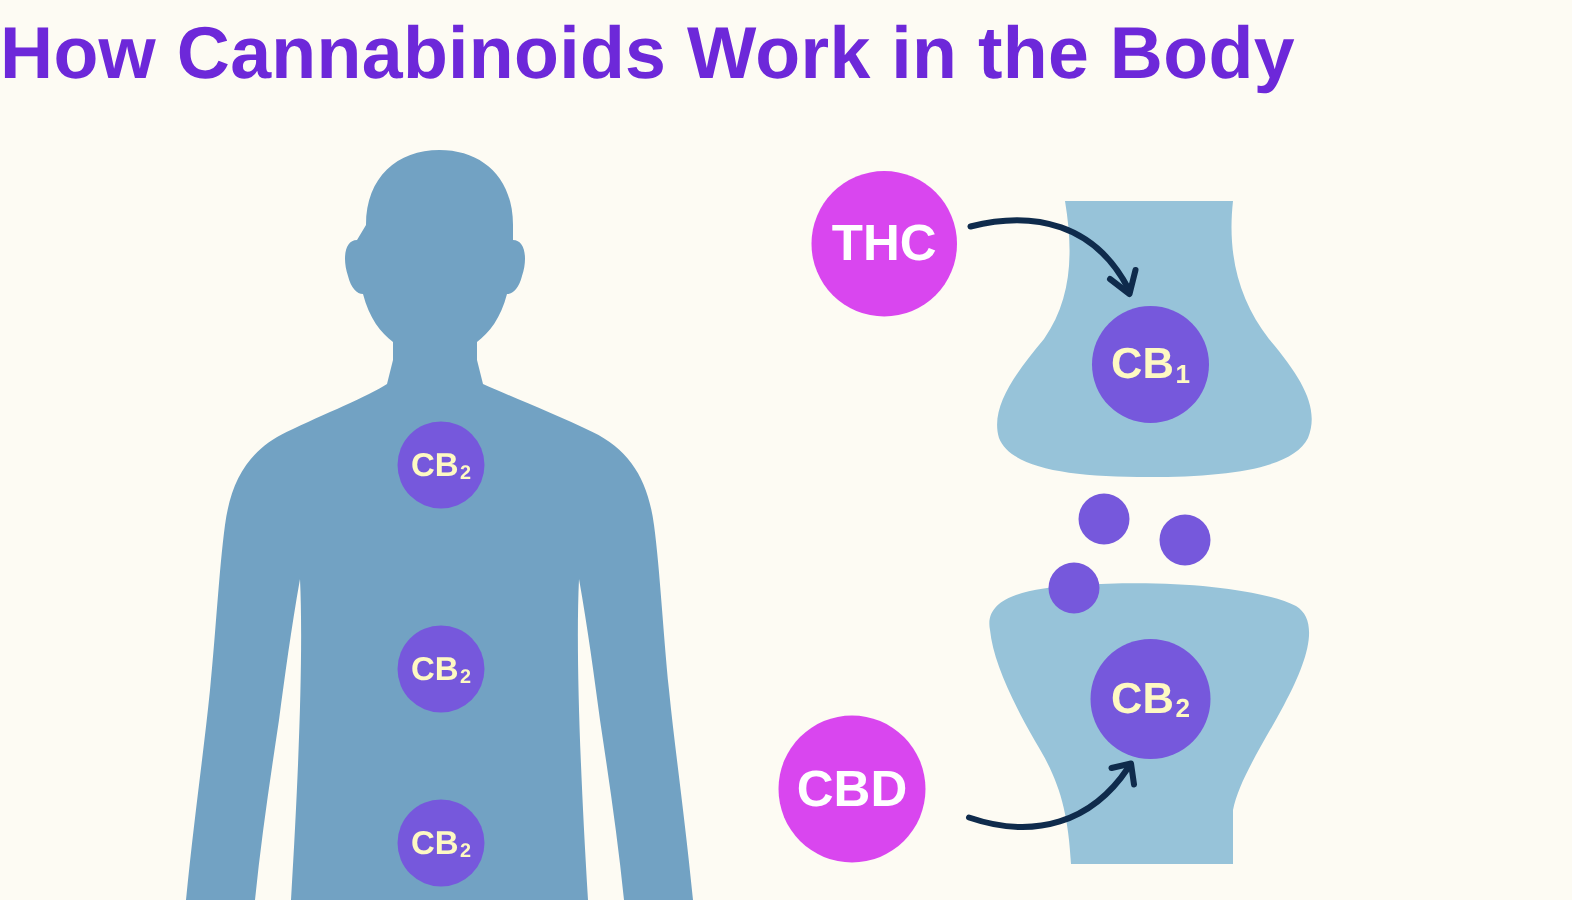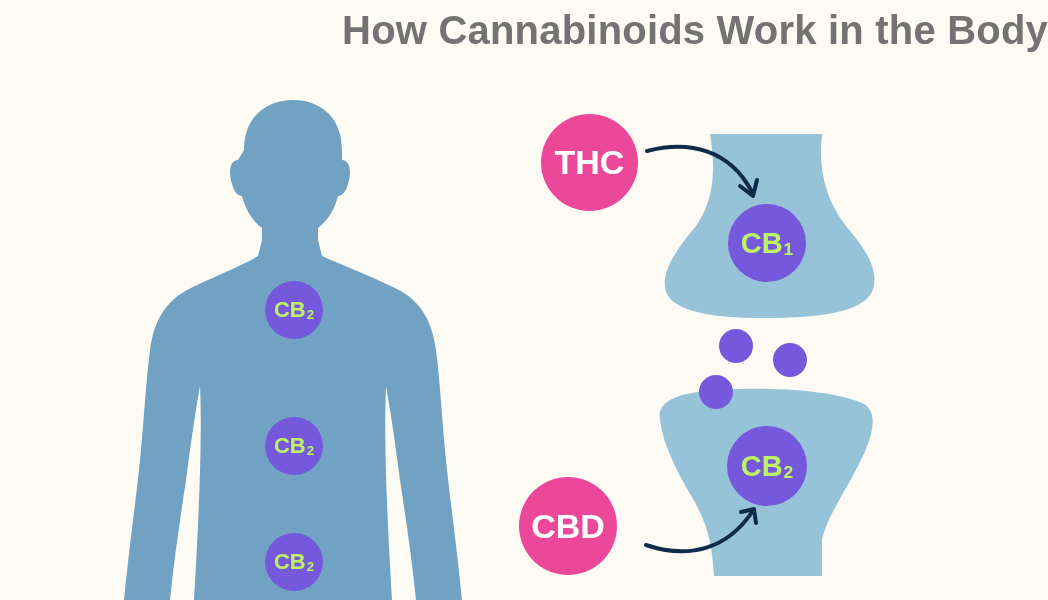--- a/index.html
+++ b/index.html
@@ -4,32 +4,32 @@
 <style>
   html, body { margin: 0; padding: 0; }
   body {
     width: 1048px; height: 600px; overflow: hidden;
     background: #fdfbf3;
     font-family: "Liberation Sans", "DejaVu Sans", sans-serif;
     position: relative;
   }
   .title {
     position: absolute; left: 0; top: 8px; width: 1048px;
-    text-align: right; font-size: 40px; font-weight: 700;
-    color: #737373; letter-spacing: 0.2px;
+    text-align: left; font-size: 49px; font-weight: 700;
+    color: #6d28d9; letter-spacing: 0.2px;
   }
   svg.canvas { position: absolute; left: 0; top: 0; }
   .badge {
     position: absolute; border-radius: 50%;
     display: flex; align-items: center; justify-content: center;
-    color: #bef264; font-weight: 700;
+    color: #fef9c3; font-weight: 700;
   }
   .badge sub { font-size: 0.6em; position: relative; top: 0.35em; vertical-align: baseline; margin-left: 1px; }
   .receptor { background: #7658dc; }
-  .ligand { background: #ec4899; color: #ffffff; font-size: 34px; }
+  .ligand { background: #d946ef; color: #ffffff; font-size: 34px; }
 </style>
 </head>
 <body>
 
 <div class="title">How Cannabinoids Work in the Body</div>
 
 <svg class="canvas" width="1048" height="600" viewBox="0 0 1048 600">
 
   <g fill="#72a2c3">
 

